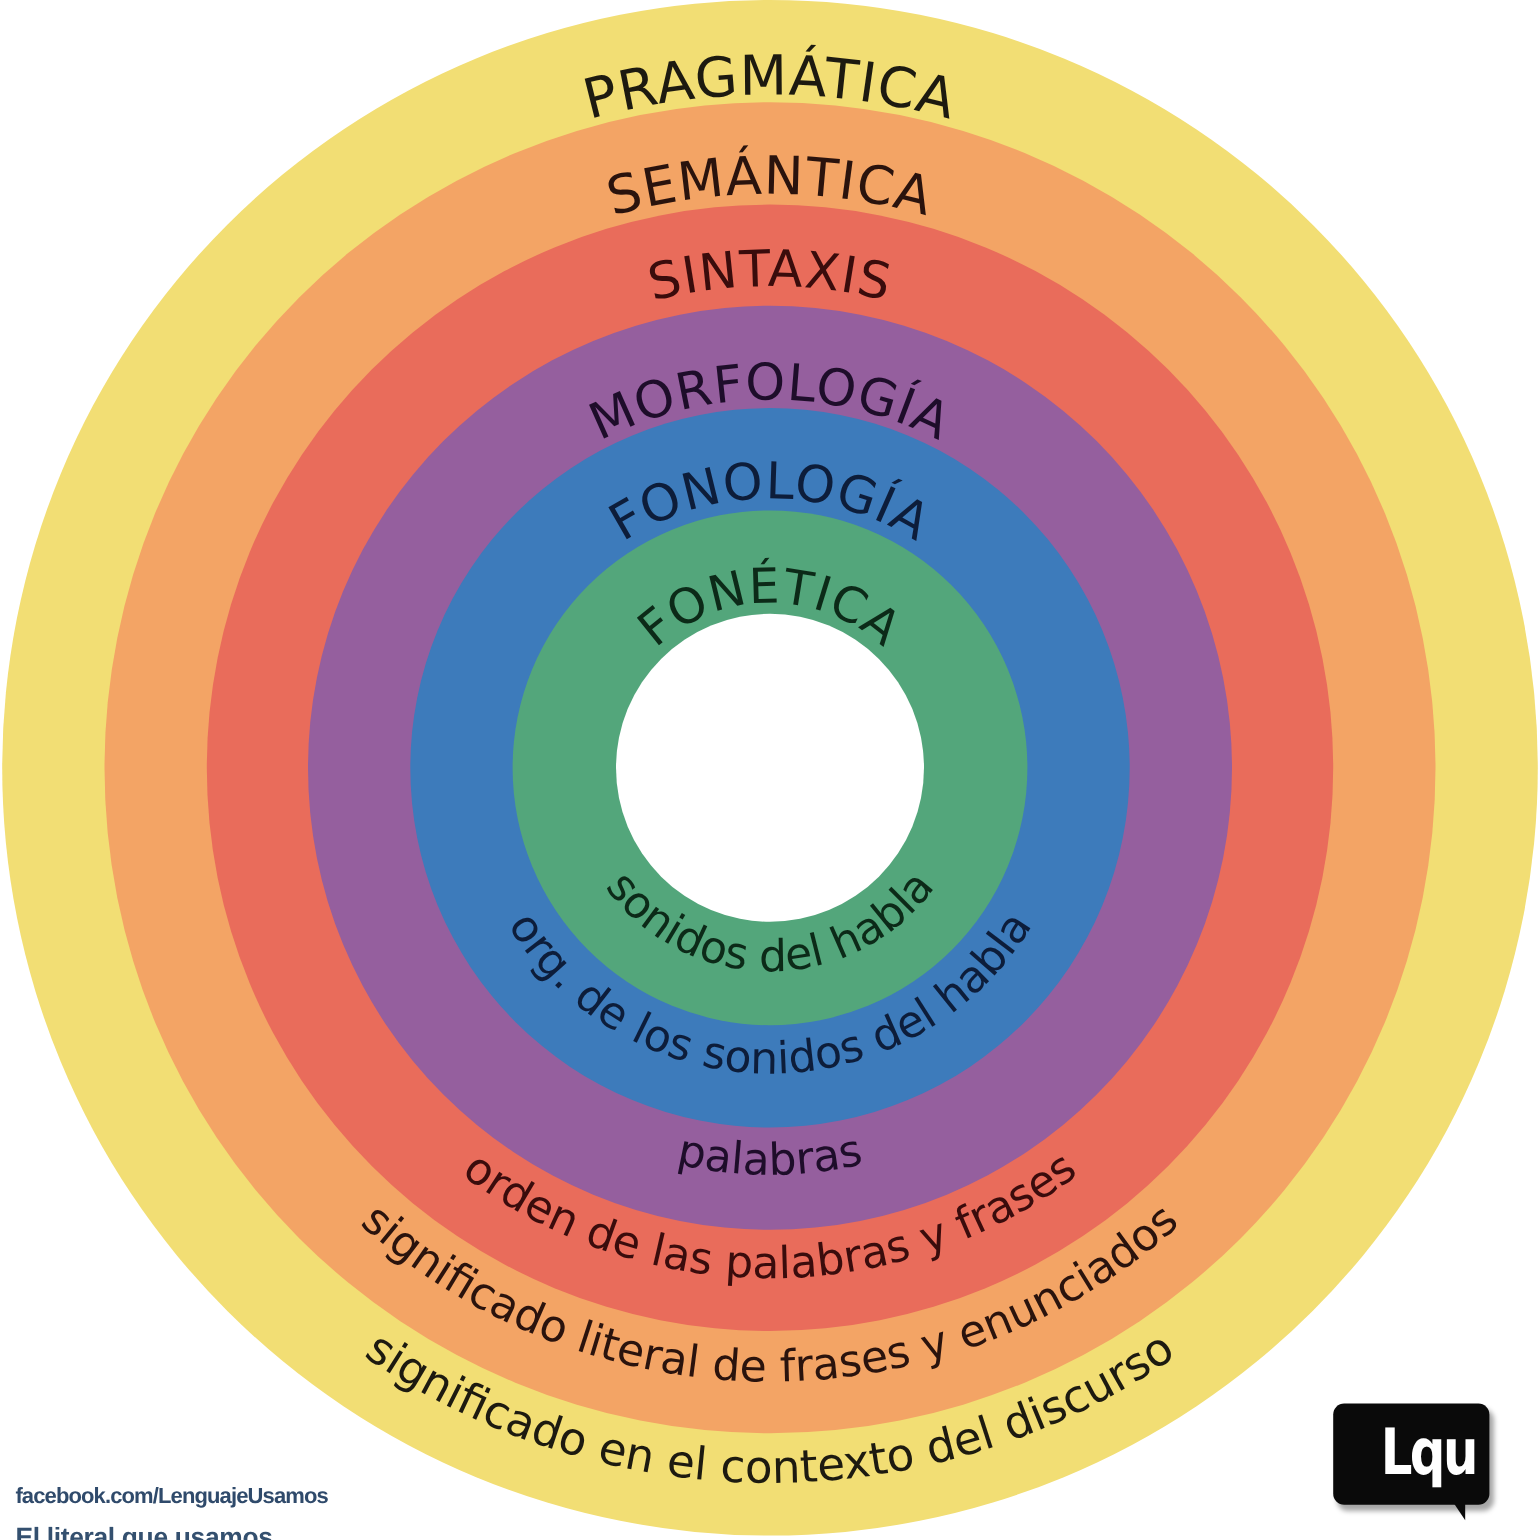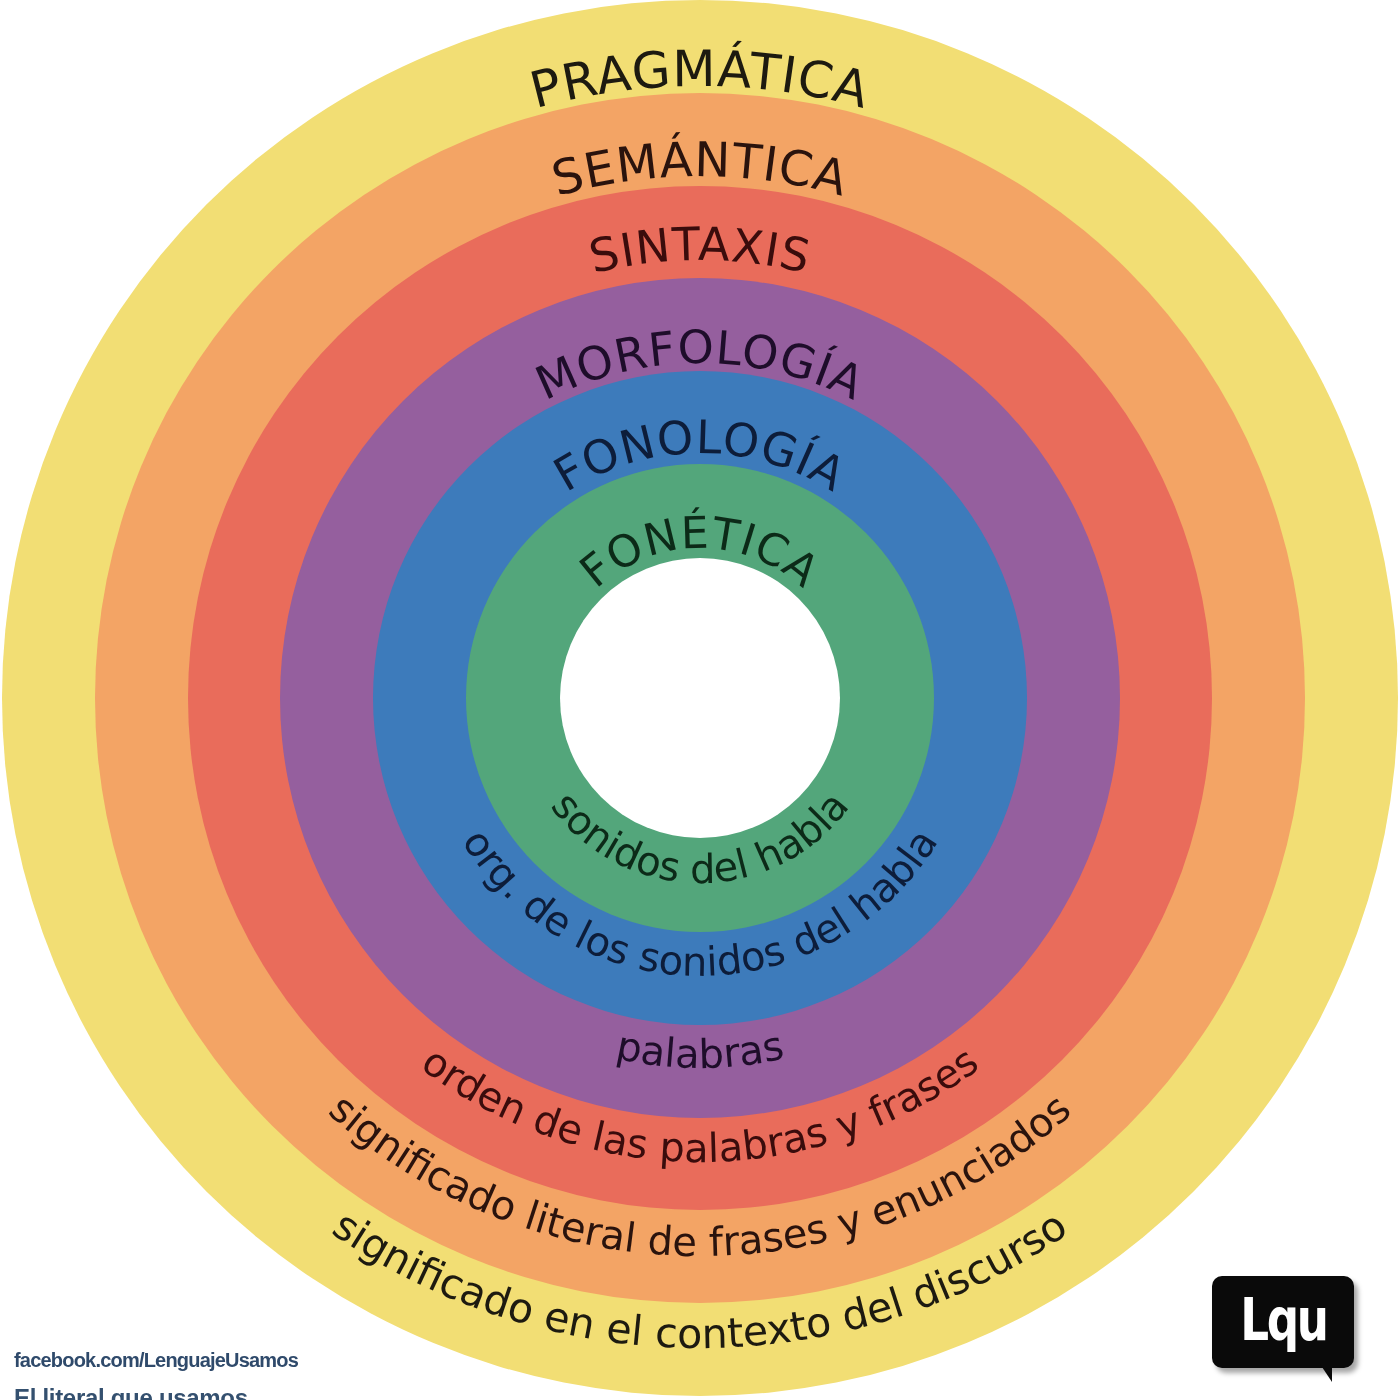--- a/index.html
+++ b/index.html
@@ -3,21 +3,21 @@
 <meta charset="utf-8">
 <style>
   html, body { margin: 0; padding: 0; background: #ffffff; }
   body { width: 1400px; height: 1400px; position: relative; overflow: hidden; font-family: "DejaVu Sans", sans-serif; }
   #diagram { position: absolute; left: 0; top: 0; width: 1400px; height: 1400px; }
   .ring-label-top { font-family: "DejaVu Sans", sans-serif; font-weight: normal; letter-spacing: 1px; }
   .ring-label-bottom { font-family: "DejaVu Sans", sans-serif; font-weight: normal; }
   .footer { position: absolute; left: 14px; top: 1350px; line-height: 1; }
   .footer .fb { font-family: "Liberation Sans", sans-serif; font-weight: bold; font-size: 20px; color: #2f4a6b; letter-spacing: -0.8px; display: block; margin-bottom: 16px; }
   .footer .name { font-family: "Liberation Sans", sans-serif; font-weight: bold; font-size: 24px; color: #34506f; letter-spacing: -0.3px; display: block; }
-  .logo { position: absolute; left: 1212px; top: 1276px; width: 142px; height: 92px; background: #0a0a0a; border-radius: 10px; box-shadow: 4px 5px 5px rgba(0,0,0,0.35); display: flex; align-items: center; justify-content: center; }
+  .logo { position: absolute; left: 1212px; top: 1276px; width: 142px; height: 92px; background: #0a0a0a; border-radius: 10px; box-shadow: 4px 5px 5px rgba(0,0,0,0.35); display: flex; align-items: center; justify-content: flex-end; }
   .logo .txt { font-family: "DejaVu Sans", sans-serif; font-weight: bold; color: #ffffff; font-size: 58px; letter-spacing: -3px; transform: scaleX(0.78); margin-top: -4px; }
   .logo .tail { position: absolute; left: 108px; top: 88px; width: 0; height: 0; border-left: 12px solid transparent; border-right: 0 solid transparent; border-top: 18px solid #0a0a0a; }
 </style>
 </head>
 <body>
 
 <svg id="diagram" viewBox="0 0 1400 1400" xmlns="http://www.w3.org/2000/svg">
   <defs id="defs">
       <path id="arc-top-0" d="M 88 698 A 612 612 0 0 1 1312 698"></path>
       <path id="arc-bot-0" d="M 50 698 A 650 650 0 0 0 1350 698"></path>

